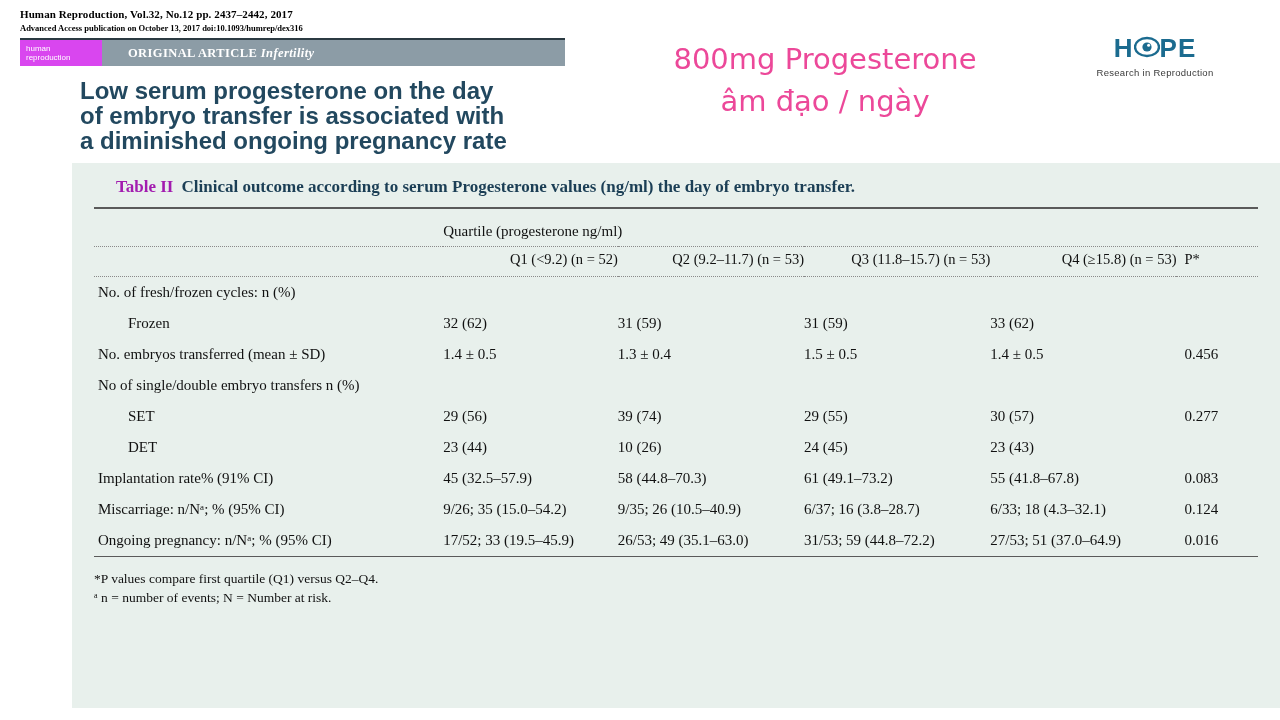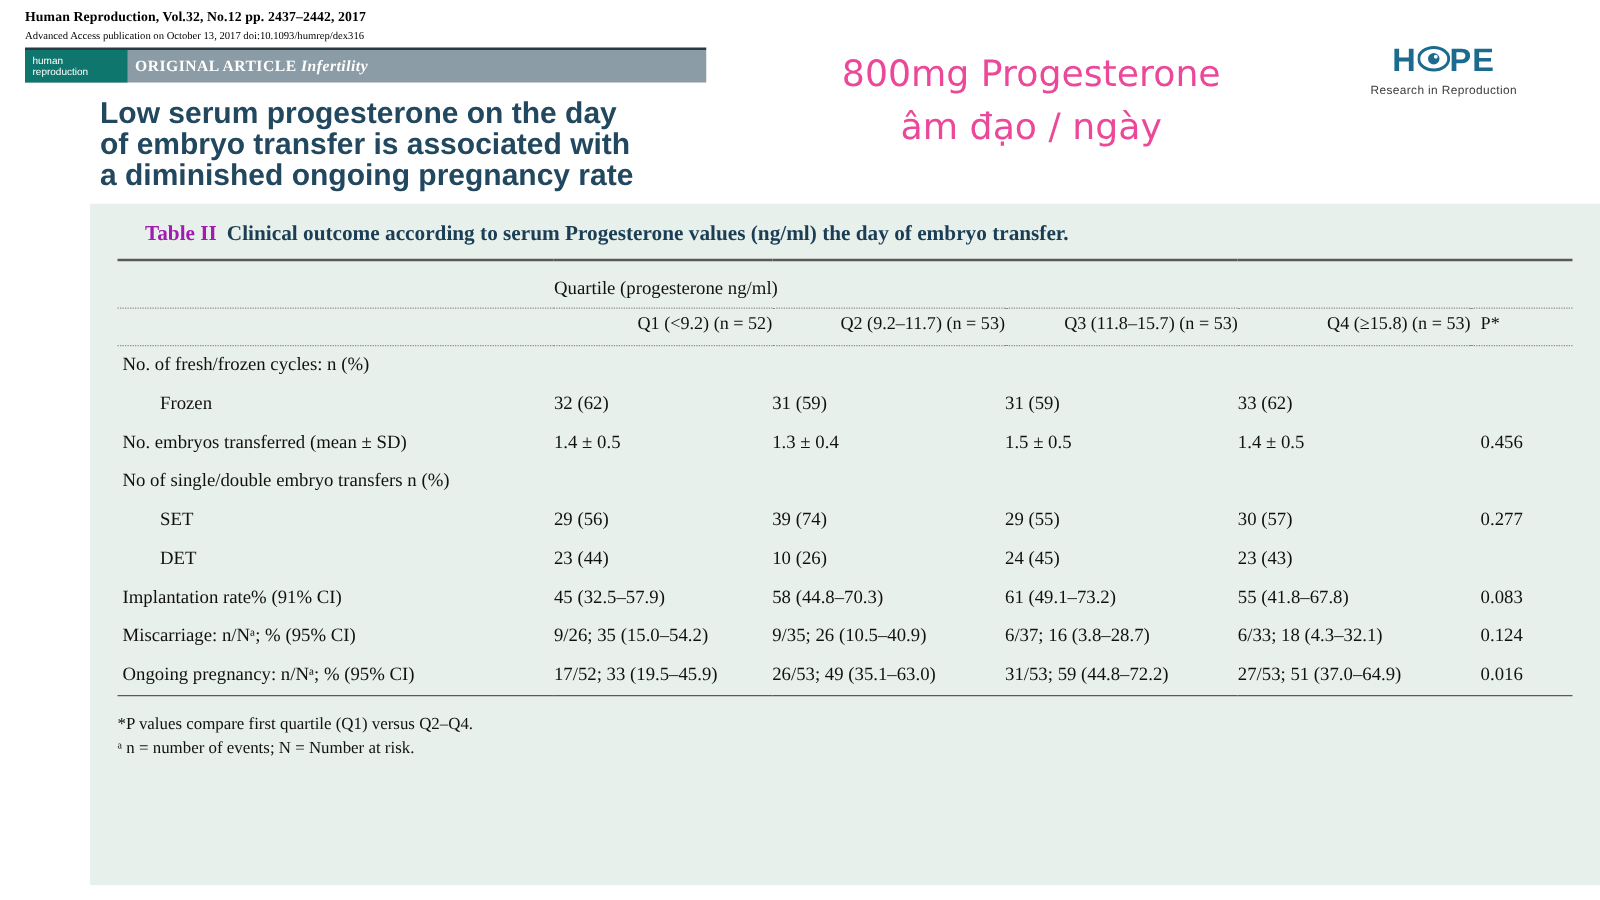--- a/index.html
+++ b/index.html
@@ -27,50 +27,51 @@
     font-weight: bold;
     font-size: 11px;
     color: #000000;
     letter-spacing: 0.1px;
   }
   .journal-line2 {
     font-family: "Liberation Serif", serif;
     font-size: 8.5px;
     color: #000000;
     margin-top: 3px;
+    font-weight: bold;
   }
   .journal-rule {
     height: 2px;
     background: #2b3a42;
     margin-top: 5px;
   }
   .article-bar {
     display: flex;
     align-items: stretch;
     height: 26px;
     margin-top: 0px;
     background: #8c9ca6;
   }
   .article-bar-logo {
-    background: #0f766e;
+    background: #d946ef;
     color: #ffffff;
     font-size: 8px;
     line-height: 9px;
     padding: 4px 6px 0 6px;
     width: 82px;
     box-sizing: border-box;
     font-family: "Liberation Sans", sans-serif;
   }
   .article-bar-text {
     color: #ffffff;
     font-family: "Liberation Serif", serif;
     font-size: 12.5px;
     font-weight: bold;
     letter-spacing: 0.4px;
-    padding: 6px 0 0 6px;
+    padding: 6px 0 0 26px;
   }
   .article-bar-text i {
     font-style: italic;
   }
   .article-title {
     margin-top: 12px;
     margin-left: 60px;
     font-family: Liberation Sans, sans-serif;
     font-weight: bold;
     font-size: 24px;

